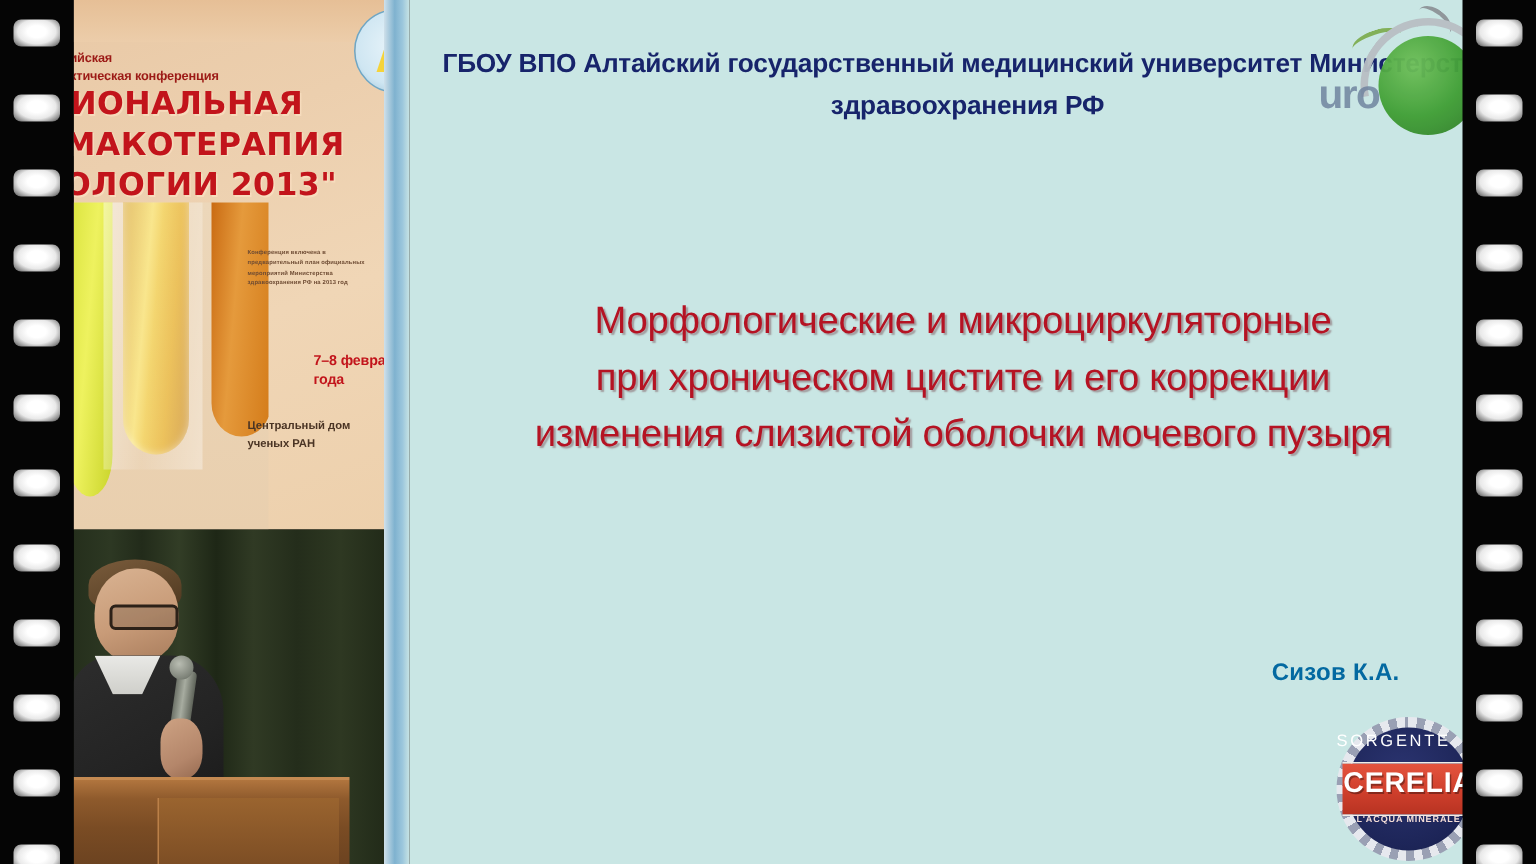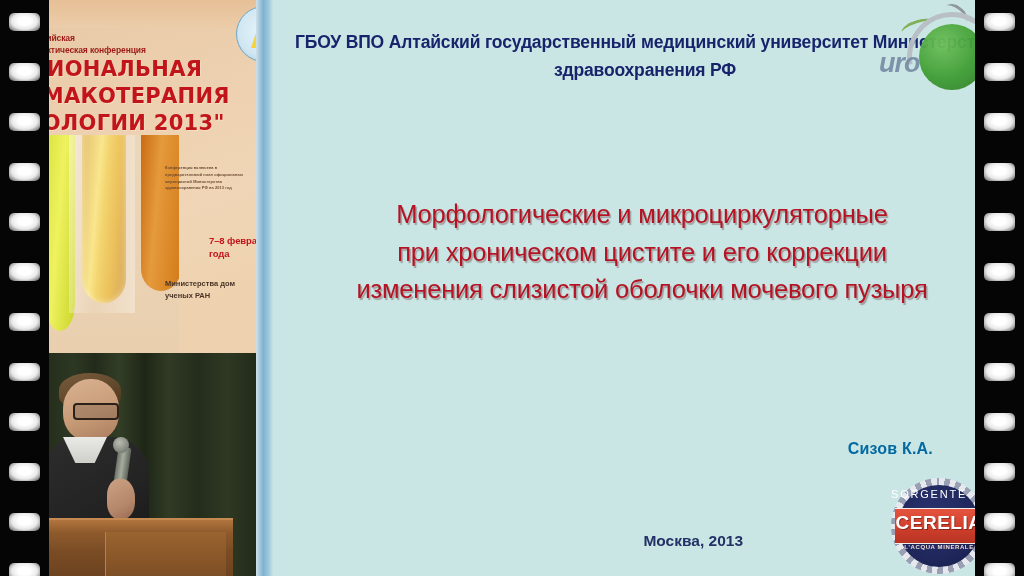--- a/index.html
+++ b/index.html
@@ -355,21 +355,20 @@
     border-top: 3px solid #8d9398;
     border-radius: 50%;
     transform: rotate(38deg);
   }
   #uro-text {
     position: absolute;
     left: 6px; top: 48px;
     color: #6b7f9c;
     font-weight: bold;
     font-size: 27px;
-    font-style: italic;
     letter-spacing: -1px;
     opacity: 0.85;
     text-align: center;
   }
 
   
   #cap-logo {
     position: absolute;
     left: 618px; top: 478px;
     width: 96px; height: 96px;
@@ -453,21 +452,21 @@
 
       <div id="tubes">
         <div class="tube" id="tube-a"></div>
         <div class="tube" id="tube-b"></div>
         <div class="tube" id="tube-c"></div>
         <div id="tube-glass"></div>
       </div>
 
       <div id="poster-fineprint">Конференция включена в предварительный план официальных мероприятий Министерства здравоохранения РФ на 2013 год</div>
       <div id="poster-date">7–8 февраля 2013 года</div>
-      <div id="poster-venue">Министерства дом ученых РАН</div>
+      <div id="poster-venue">Центральный дом ученых РАН</div>
     </div>
 
     <div id="photo">
       <div id="speaker-hair"></div>
       <div id="speaker-head"></div>
       <div id="speaker-glasses"></div>
       <div id="speaker-body"></div>
       <div id="speaker-collar"></div>
       <div id="mic-body"></div>
       <div id="mic-head"></div>
@@ -485,21 +484,20 @@
 
     <div id="header-text">ГБОУ ВПО Алтайский государственный медицинский университет Министерства здравоохранения РФ</div>
 
     <div id="title-block">
       <div class="title-line">Морфологические и микроциркуляторные</div>
       <div class="title-line">при хроническом цистите и его коррекции</div>
       <div class="title-line">изменения слизистой оболочки мочевого пузыря</div>
     </div>
 
     <div id="author">Сизов К.А.</div>
-    <div id="place-date">Москва, 2013</div>
 
     <div id="uro-logo">
       <div id="uro-antenna-a"></div>
       <div id="uro-antenna-b"></div>
       <div id="uro-ring"></div>
       <div id="uro-ball"></div>
       <div id="uro-text">uro</div>
     </div>
 
     <div id="cap-logo">

